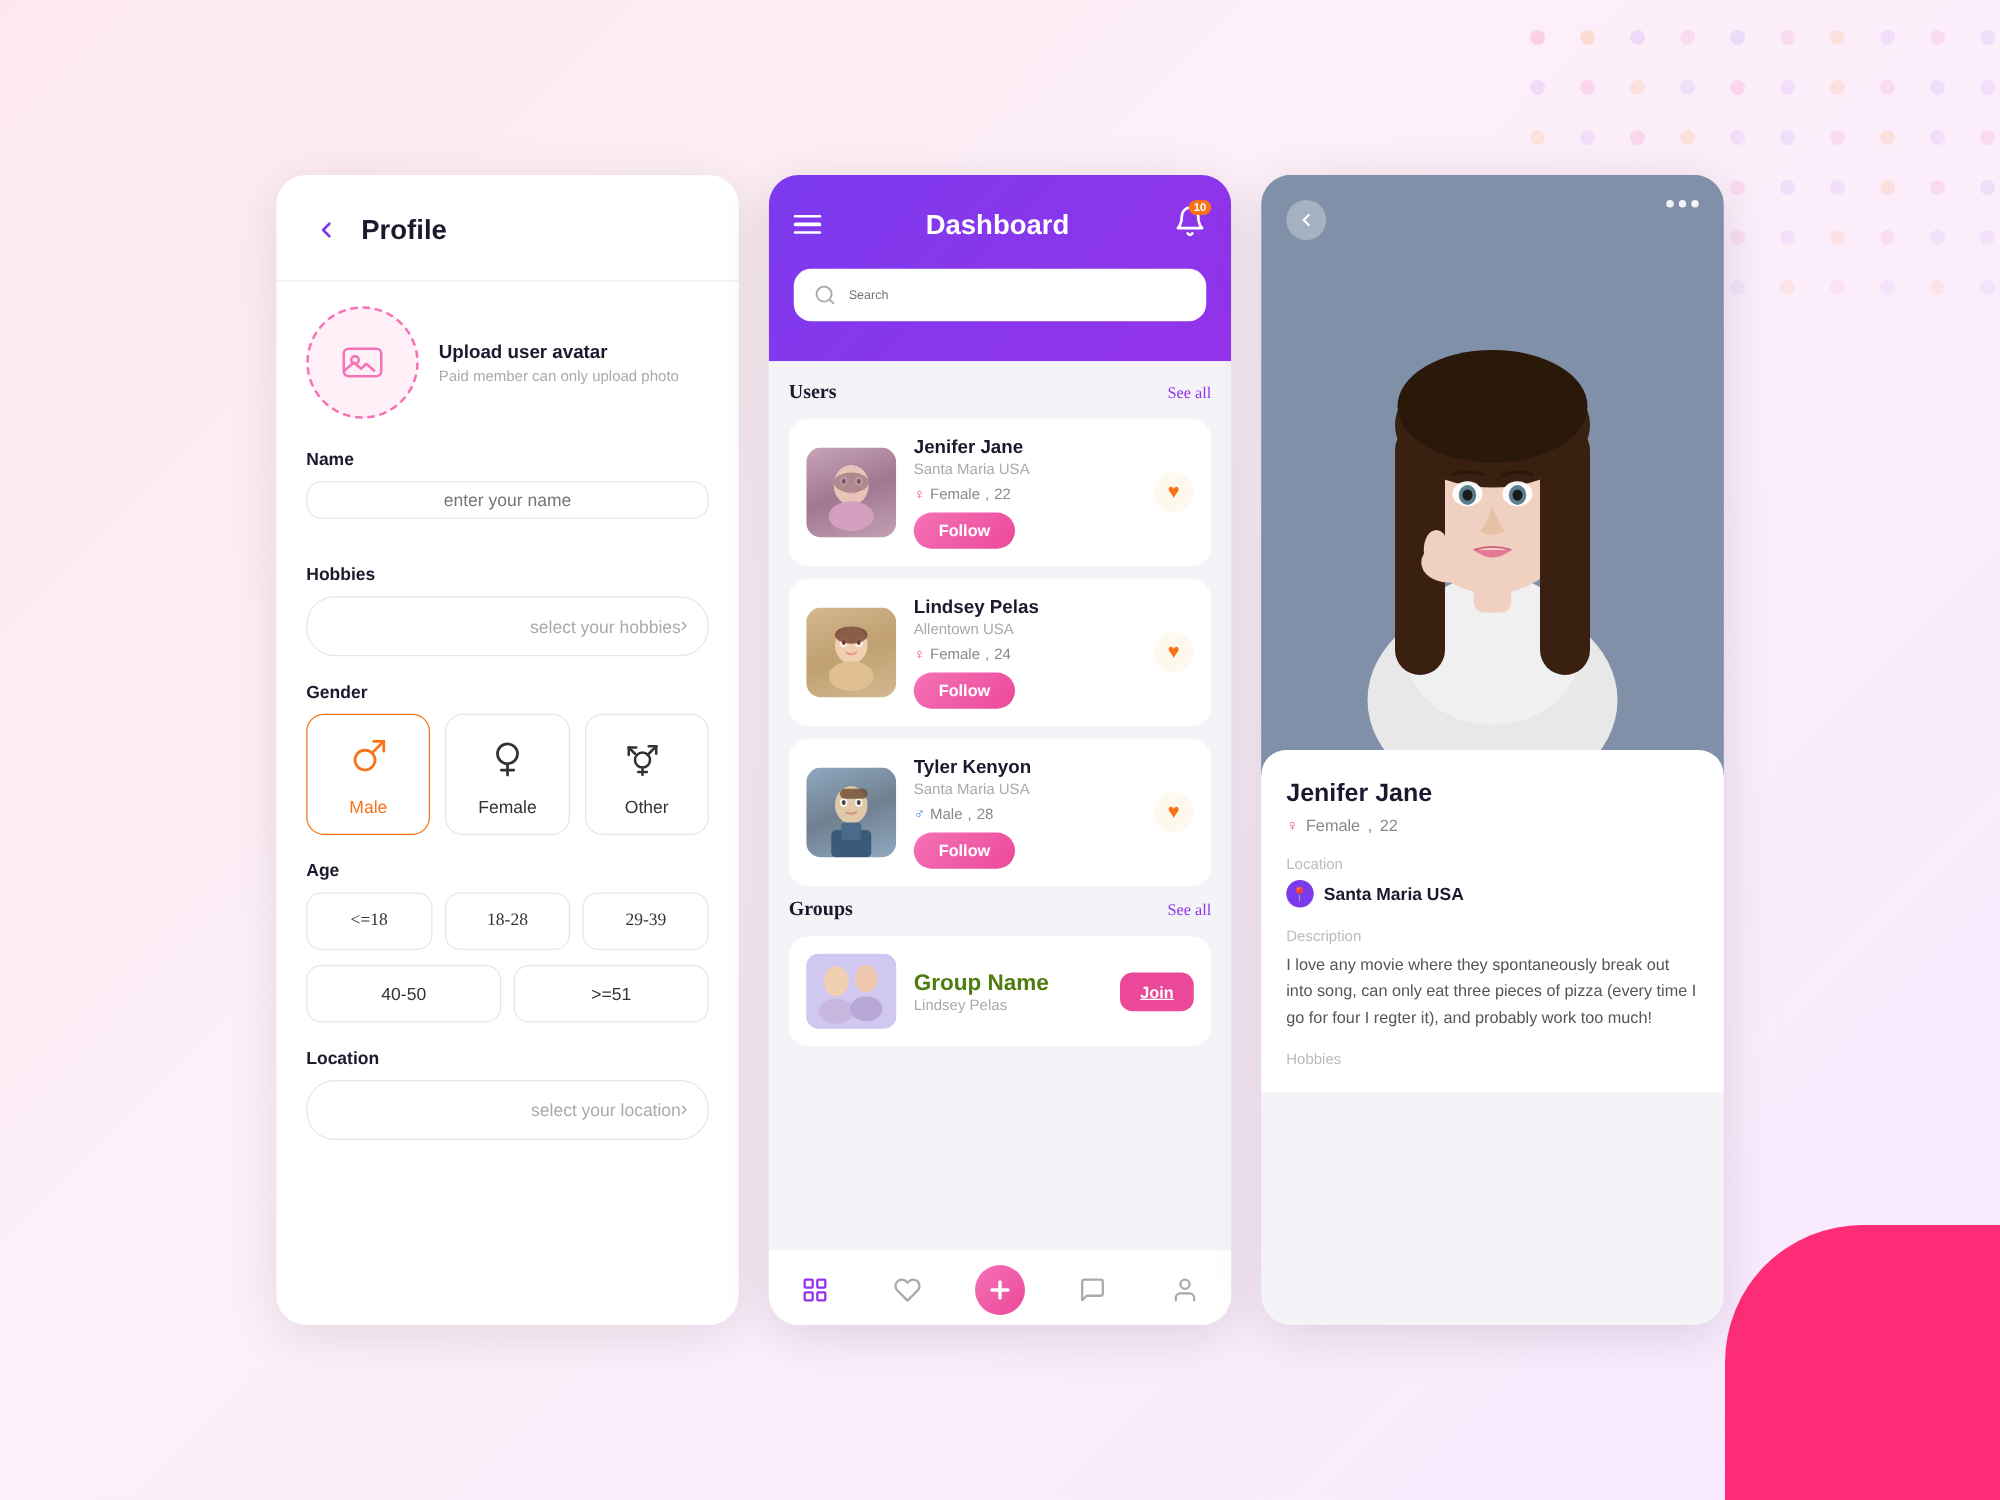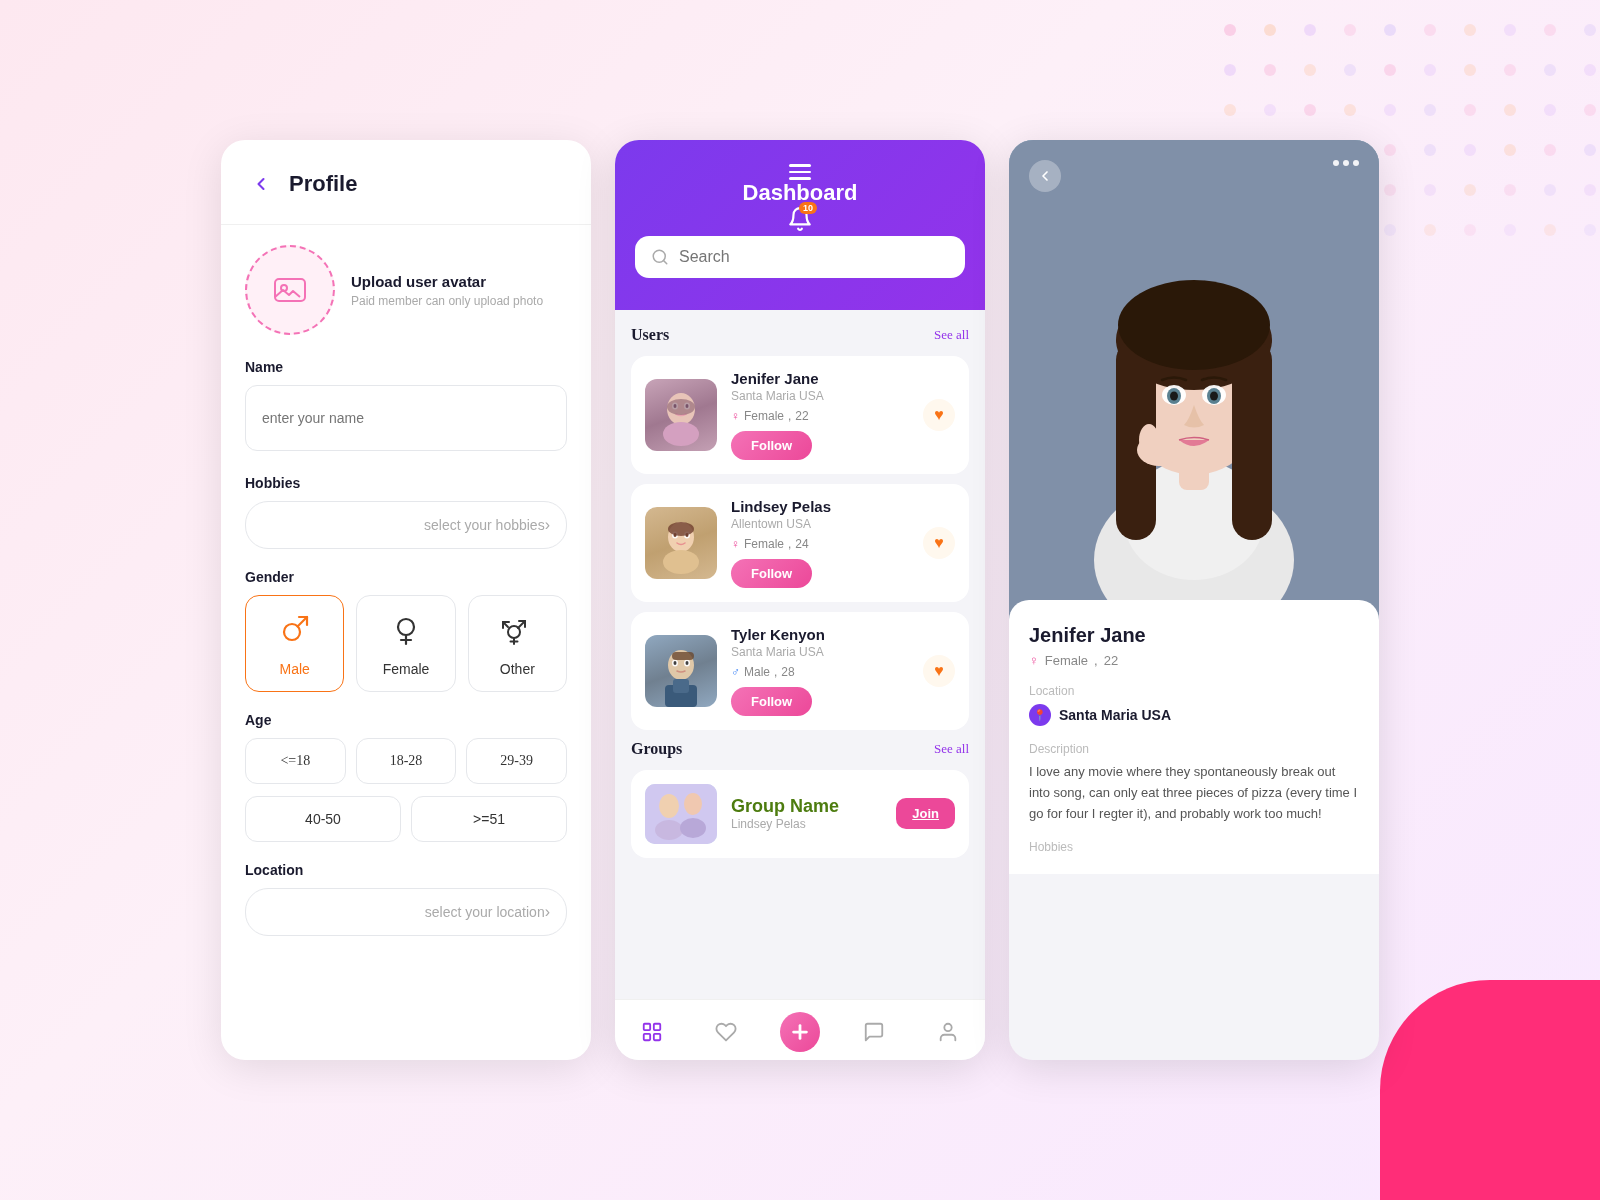--- a/index.html
+++ b/index.html
@@ -100,26 +100,27 @@
     .field-label {
       font-size: 14px;
       font-weight: 600;
       color: #1a1a2e;
       margin-bottom: 10px;
     }
     .text-input {
       width: 100%;
       border: 1.5px solid #e5e7eb;
       border-radius: 12px;
-      padding: 24px 16px;
+      padding: 6px 16px;
       font-size: 14px;
       color: #aaa;
       outline: none;
-      margin-bottom: 24px;
+      margin-bottom: 36px;
       background: #fff;
+      text-align: center;
     }
     .select-input {
       width: 100%;
       border: 1.5px solid #e5e7eb;
       border-radius: 23px;
       padding: 14px 16px;
       font-size: 14px;
       color: #aaa;
       display: flex;
       align-items: center;
@@ -202,21 +203,21 @@
       flex-direction: column;
     }
     .dash-header {
       background: linear-gradient(135deg, #7c3aed, #9333ea);
       padding: 24px 20px 32px;
     }
     .dash-topbar {
       display: flex;
       align-items: center;
       justify-content: space-between;
-      flex-direction: column;
+      margin-bottom: 20px;
     }
     .dash-menu {
       display: flex;
       flex-direction: column;
       gap: 4px;
       cursor: pointer;
     }
     .dash-menu span {
       display: block;
       width: 22px; height: 2.5px;
@@ -249,21 +250,21 @@
       background: #fff;
       border-radius: 14px;
       padding: 12px 16px;
       display: flex;
       align-items: center;
       gap: 10px;
     }
     .search-bar input {
       border: none;
       outline: none;
-      font-size: 16px;
+      font-size: 10px;
       color: #0f172a;
       flex: 1;
       background: transparent;
     }
     .dash-content {
       flex: 1;
       overflow-y: auto;
       padding: 16px 16px 0;
       background: #f4f4f8;
     }

